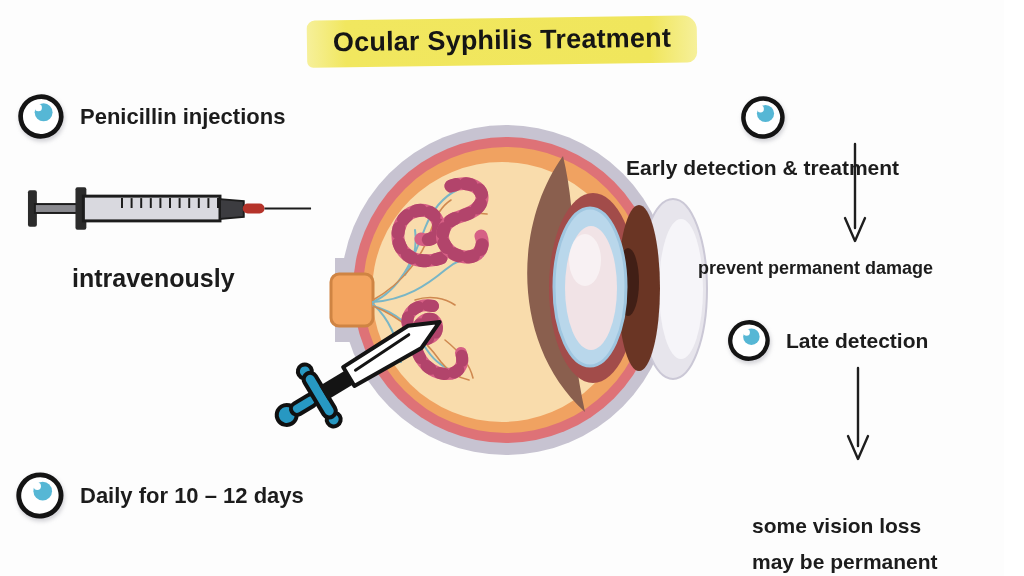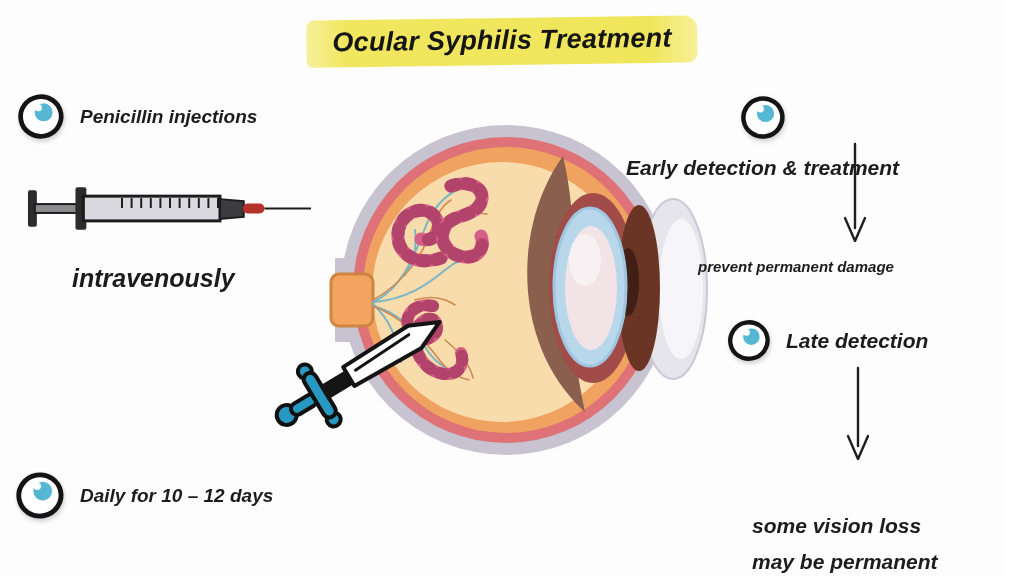--- a/index.html
+++ b/index.html
@@ -1,36 +1,35 @@
 <!DOCTYPE html>
 <html><head>
 <meta charset="utf-8">
 <style>
   html,body{margin:0;padding:0;background:#ffffff;}
   .stage{
     position:relative;width:1004px;height:576px;overflow:hidden;
     background:#fdfdfd;
     font-family:"Liberation Sans",sans-serif;
     color:#1c1c1c;
-    font-style:italic;
   }
   .abs{position:absolute;}
   
   .title-wrap{
     position:absolute;left:50%;top:18px;transform:translateX(-50%) rotate(-0.8deg);
     background:linear-gradient(90deg,#f6f09a 0%,#f1e75f 10%,#f0e65c 88%,#f6f09a 100%);
     padding:7px 26px 9px 26px;border-radius:8px 14px 10px 6px;
   }
   .title-text{
     font-size:27px;font-weight:700;letter-spacing:.2px;color:#151515;white-space:nowrap;
   }
   
   .bullet-row{position:absolute;display:flex;align-items:center;gap:14px;}
   .bullet-label{font-weight:700;white-space:nowrap;}
-  .fs22{font-size:19px;}
+  .fs22{font-size:22px;}
   .fs21{font-size:21px;}
   .plain-label{position:absolute;font-weight:700;white-space:nowrap;}
   .eye-bullet{filter:drop-shadow(1px 2px 2px rgba(120,120,135,.35));}
   .arrow-svg{position:absolute;}
   .outcome-lines{position:absolute;font-weight:700;font-size:21px;line-height:36px;white-space:nowrap;}
 </style>
 </head>
 <body>
 
 <div class="stage">
@@ -154,21 +153,21 @@
       <circle cx="26.5" cy="19.5" r="8.6" fill="#56b7d5"></circle>
       <circle cx="21.5" cy="15" r="3.4" fill="#ffffff"></circle>
     </svg>
     <span class="bullet-label fs21">Early detection &amp; treatment</span>
   </div>
 
   <svg class="arrow-svg" style="left:842px;top:142px;" width="26" height="106" viewBox="0 0 26 106">
     <path d="M 13,2 L 13,86 M 3,76 L 13,99 L 23,76" fill="none" stroke="#1e1e1e" stroke-width="2.4" stroke-linecap="round" stroke-linejoin="round"></path>
   </svg>
 
-  <div class="plain-label" style="left:698px;top:258px;font-size:15px;">prevent permanent damage</div>
+  <div class="plain-label" style="left:698px;top:258px;font-size:18px;">prevent permanent damage</div>
 
   <div class="bullet-row" style="left:726px;top:318px;">
     <svg class="eye-bullet" width="46" height="46" viewBox="0 0 48 48">
       <ellipse cx="24" cy="27" rx="21" ry="19" fill="#dcdce2" opacity="0.55"></ellipse>
       <ellipse cx="24" cy="23.5" rx="19.5" ry="19" fill="#ffffff" stroke="#141414" stroke-width="4.5" transform="rotate(-10 24 24)"></ellipse>
       <circle cx="26.5" cy="19.5" r="8.6" fill="#56b7d5"></circle>
       <circle cx="21.5" cy="15" r="3.4" fill="#ffffff"></circle>
     </svg>
     <span class="bullet-label fs21">Late detection</span>
   </div>

